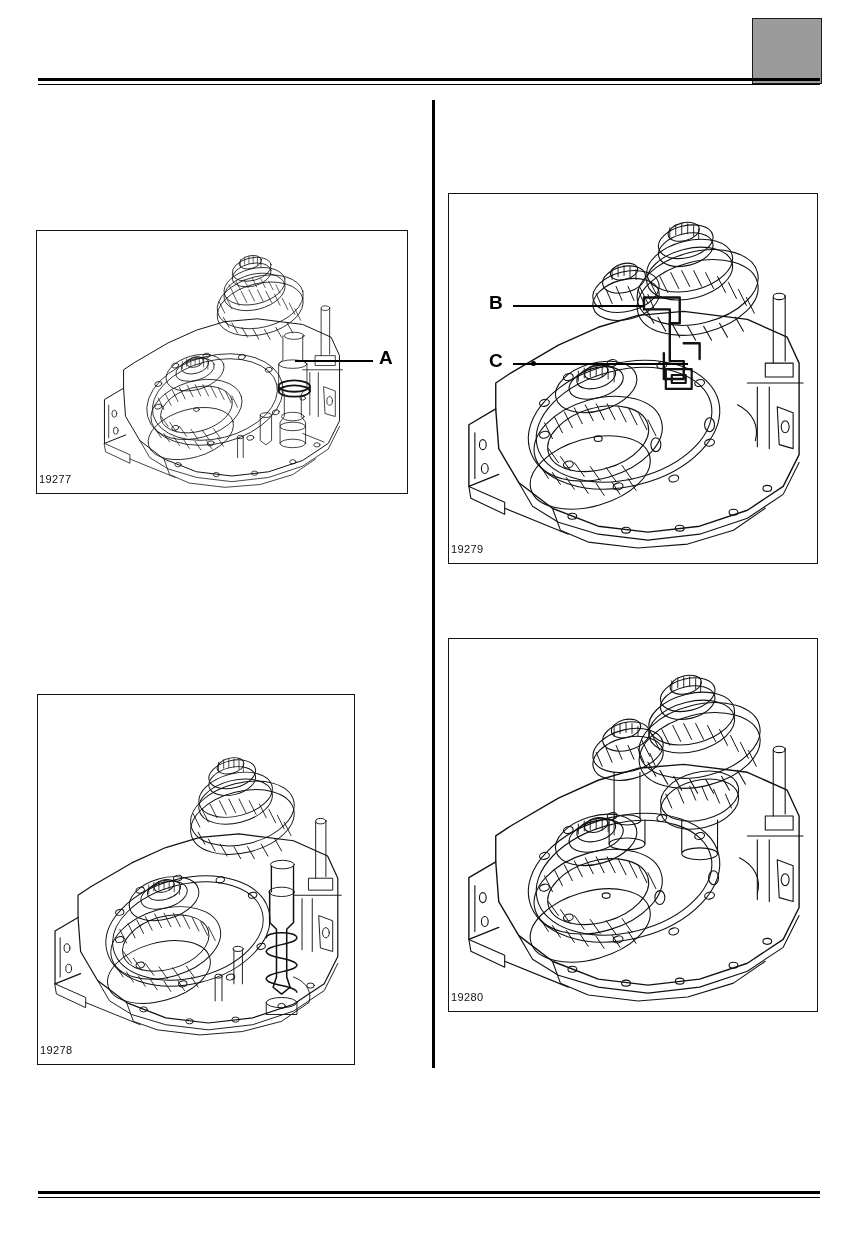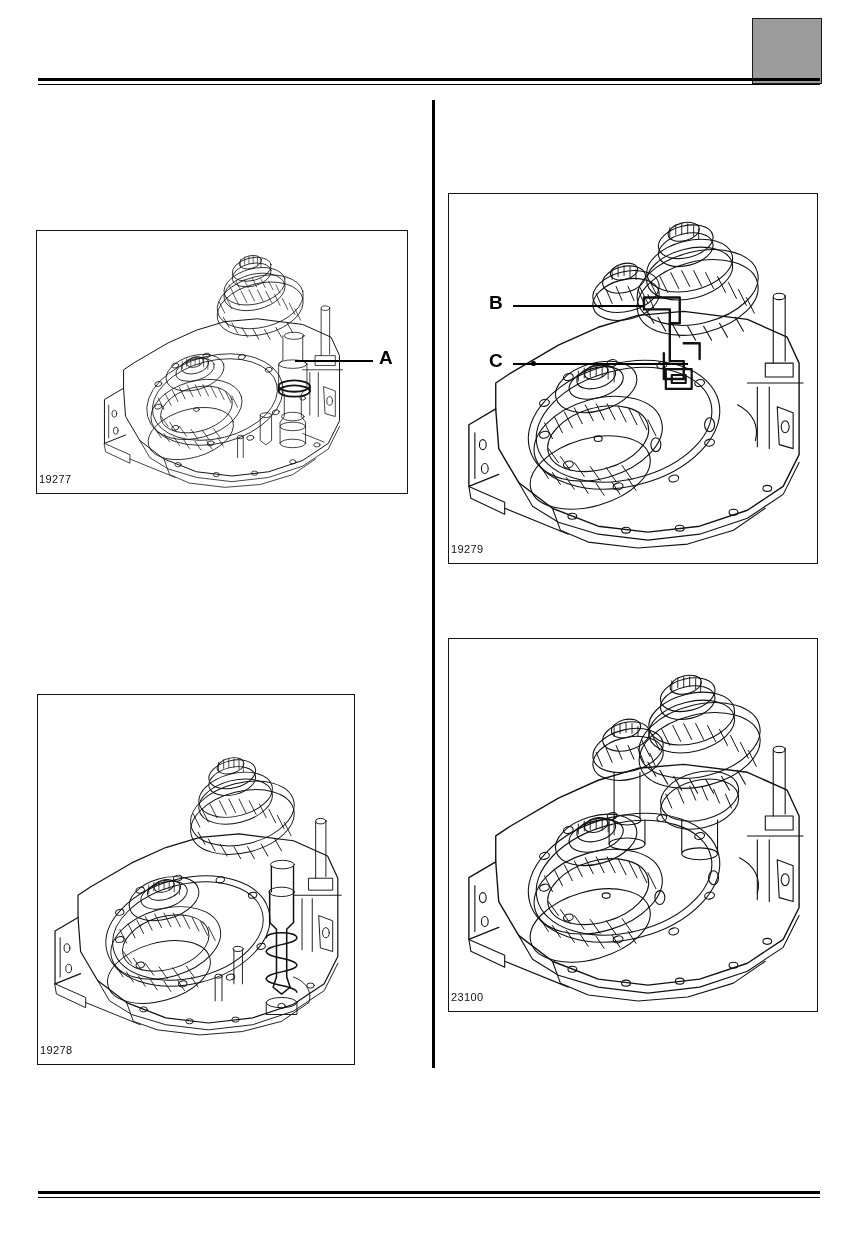--- a/index.html
+++ b/index.html
@@ -513,18 +513,18 @@
           </g>
 
           <g>
             <ellipse cx="266" cy="240" rx="5" ry="7"></ellipse>
             <ellipse cx="212" cy="260" rx="5" ry="7"></ellipse>
             <ellipse cx="158" cy="258" rx="4" ry="2.8"></ellipse>
           </g>
         </g>
       </svg>
     </div>
-    <div class="fig-id">23100</div>
+    <div class="fig-id">19280</div>
   </div>
 
   <div class="rule-bottom"></div>
 
 </div>
 
 </body></html>

